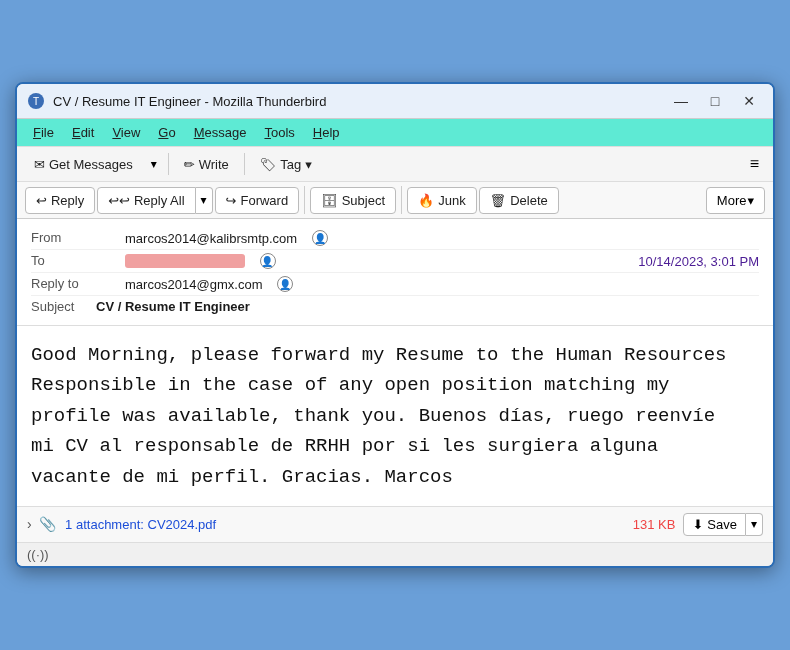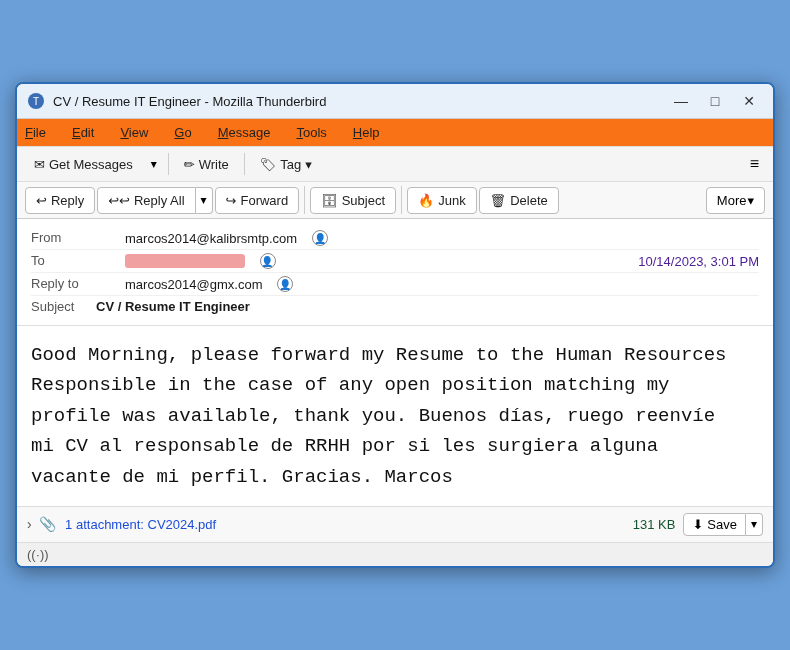--- a/index.html
+++ b/index.html
@@ -52,26 +52,26 @@
       border-radius: 3px;
       cursor: pointer;
       display: flex;
       align-items: center;
       justify-content: center;
       font-size: 14px;
       color: #333;
     }
     
     .menu-bar {
-      background: #f97316;
-      display: flex;
-      align-items: center;
-      padding: 3px 0;
+      background: #5eead4;
+      display: flex;
+      align-items: center;
+      padding: 3px 8px;
       border-bottom: 1px solid #ddd;
-      gap: 10px;
+      gap: 2px;
     }
     .menu-item {
       padding: 3px 8px;
       font-size: 13px;
       color: #222;
       cursor: pointer;
       border-radius: 3px;
     }
     .menu-item u { text-decoration: underline; }
     
@@ -248,21 +248,21 @@
     .attach-expand {
       cursor: pointer;
       font-size: 14px;
       color: #555;
     }
     .attach-icon {
       font-size: 14px;
       color: #666;
     }
     .attach-label { flex: 1; color: #1d4ed8; }
-    .attach-size { color: #14532d; }
+    .attach-size { color: #ef4444; }
     .save-btn {
       display: flex;
       align-items: center;
       gap: 4px;
       padding: 3px 8px;
       background: #fff;
       border: 1px solid #bbb;
       border-radius: 4px 0 0 4px;
       cursor: pointer;
       font-size: 13px;

